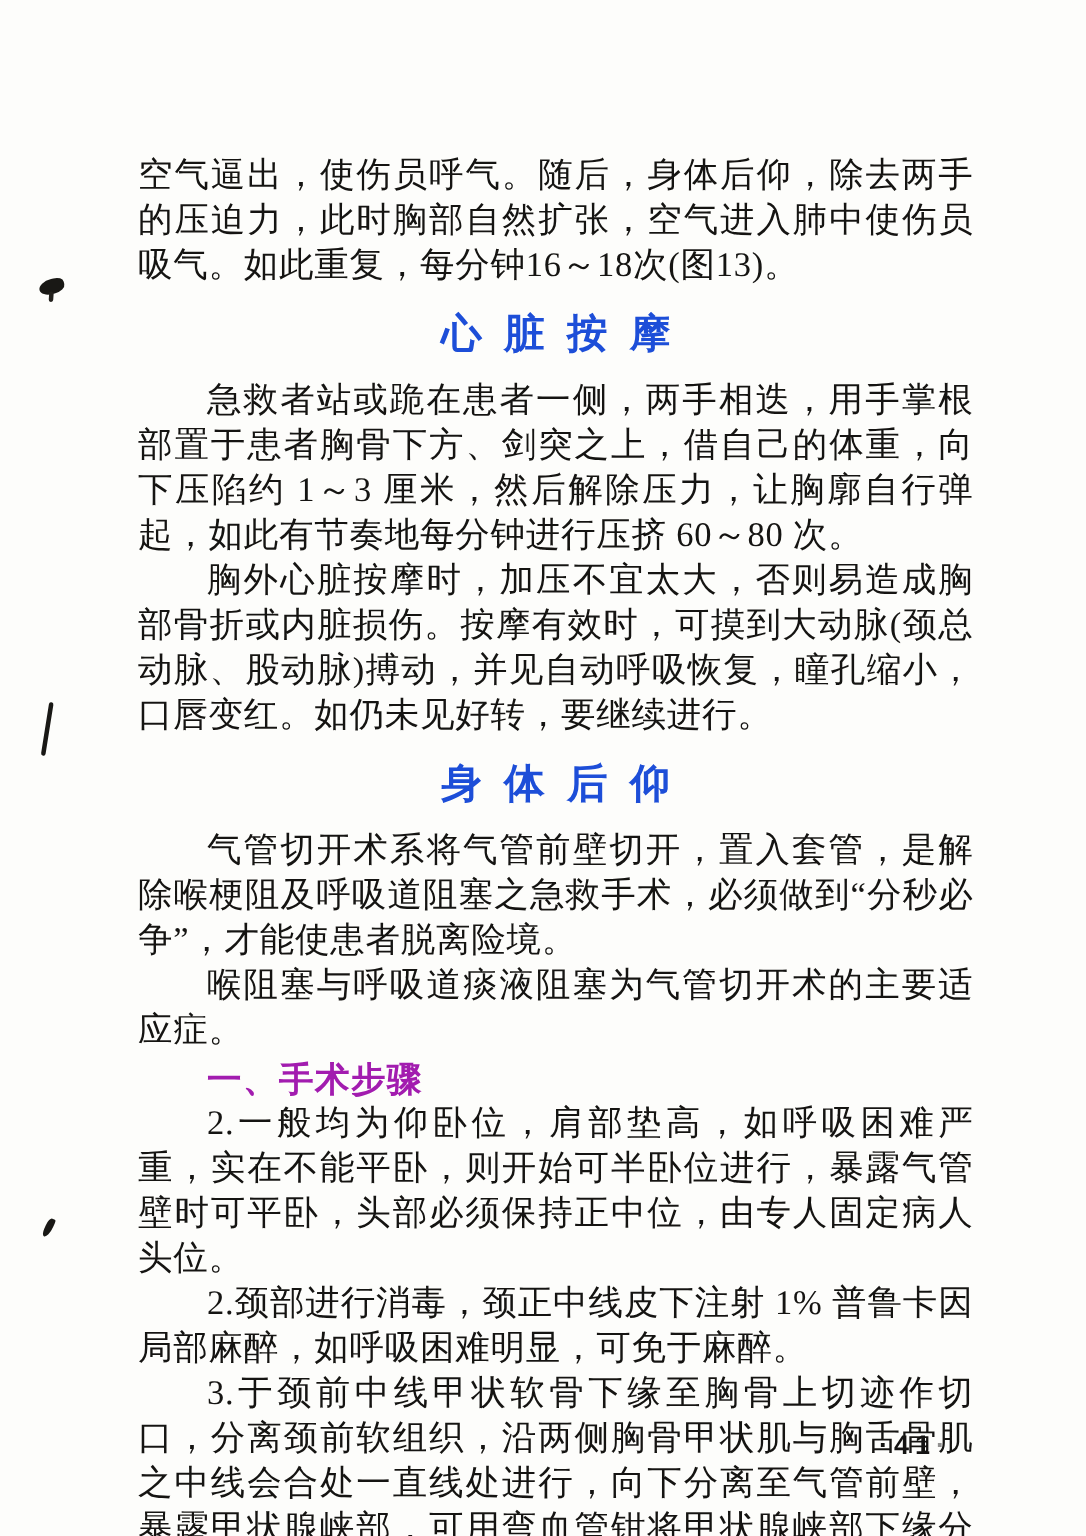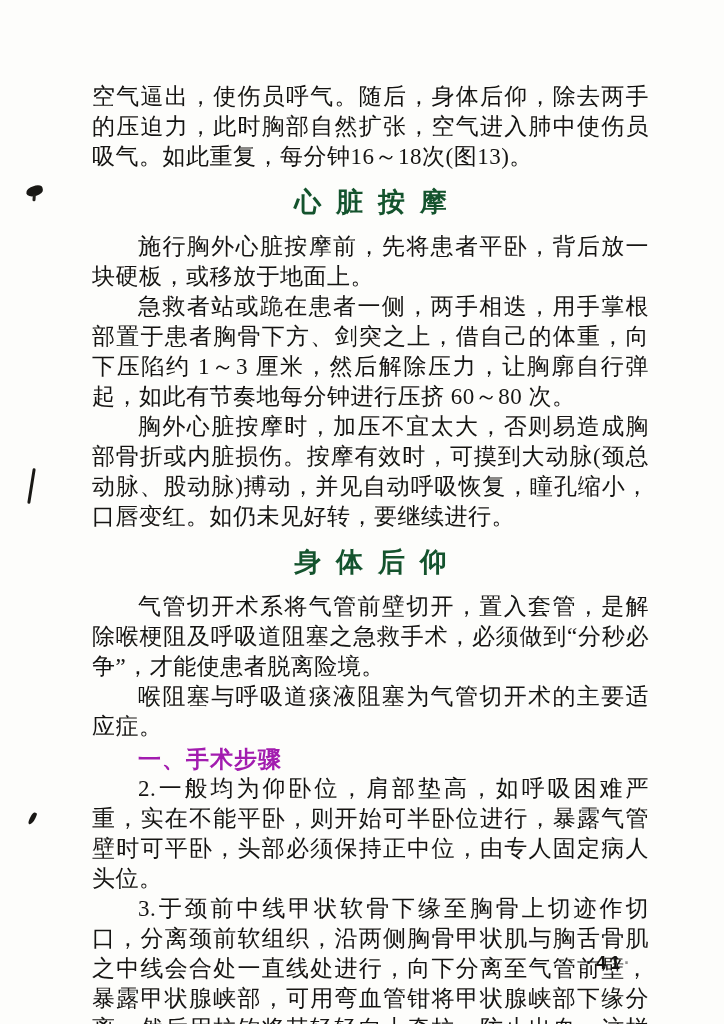--- a/index.html
+++ b/index.html
@@ -26,31 +26,32 @@
   p.body {
     margin: 0;
     font-size: 23px;
     line-height: 30px;
     text-align: justify;
     text-indent: 2em;
     letter-spacing: 0.5px;
   }
   p.body.no-indent {
     text-indent: 0;
+    margin-top: 20px;
   }
   h1.section-title {
     margin: 12px 0 12px 0;
     font-family: "Liberation Sans", "DejaVu Sans", sans-serif;
     font-size: 27px;
     font-weight: bold;
     text-align: center;
     letter-spacing: 0.55em;
     text-indent: 0.55em;
     line-height: 36px;
-    color: #14532d;
+    color: #1d4ed8;
   }
   h2.sub-title {
     margin: 2px 0 0 0;
     font-family: "Liberation Sans", "DejaVu Sans", sans-serif;
     font-size: 23px;
     font-weight: bold;
     line-height: 30px;
     text-indent: 2em;
     letter-spacing: 1px;
     color: #a21caf;
@@ -119,36 +120,36 @@
   <div class="ink-blot"></div>
   <div class="pen-slash"></div>
   <div class="pen-tick"></div>
 
   <main class="text-block">
 
     <p class="body no-indent">空气逼出，使伤员呼气。随后，身体后仰，除去两手的压迫力，此时胸部自然扩张，空气进入肺中使伤员吸气。如此重复，每分钟16～18次(图13)。</p>
 
     <h1 class="section-title">心脏按摩</h1>
 
-    <p class="body">施行胸外心脏按摩前，先将患者平卧，背后放一块硬板，或移放于地面上。</p>
 
     <p class="body">急救者站或跪在患者一侧，两手相迭，用手掌根部置于患者胸骨下方、剑突之上，借自己的体重，向下压陷约 1～3 厘米，然后解除压力，让胸廓自行弹起，如此有节奏地每分钟进行压挤 60～80 次。</p>
 
     <p class="body">胸外心脏按摩时，加压不宜太大，否则易造成胸部骨折或内脏损伤。按摩有效时，可摸到大动脉(颈总动脉、股动脉)搏动，并见自动呼吸恢复，瞳孔缩小，口唇变红。如仍未见好转，要继续进行。</p>
 
     <h1 class="section-title">身体后仰</h1>
 
     <p class="body">气管切开术系将气管前壁切开，置入套管，是解除喉梗阻及呼吸道阻塞之急救手术，必须做到“分秒必争”，才能使患者脱离险境。</p>
 
     <p class="body">喉阻塞与呼吸道痰液阻塞为气管切开术的主要适应症。</p>
 
     <h2 class="sub-title">一、手术步骤</h2>
 
     <p class="body">2.一般均为仰卧位，肩部垫高，如呼吸困难严重，实在不能平卧，则开始可半卧位进行，暴露气管壁时可平卧，头部必须保持正中位，由专人固定病人头位。</p>
 
+    <p class="body">2.颈部进行消毒，颈正中线皮下注射 1% 普鲁卡因局部麻醉，如呼吸困难明显，可免于麻醉。</p>
 
     <p class="body">3.于颈前中线甲状软骨下缘至胸骨上切迹作切口，分离颈前软组织，沿两侧胸骨甲状肌与胸舌骨肌之中线会合处一直线处进行，向下分离至气管前壁，暴露甲状腺峡部，可用弯血管钳将甲状腺峡部下缘分离，然后用拉钩将其轻轻向上牵拉，防止出血，这样即可暴露气管前壁，切开气管第三、四环（注意刀尖不要过深，以免损伤气管后壁与食道前壁）。然后插入气管筒，如无气管筒，可用任何硬质圆管，如二端磨去之钢笔套，或墨笔套，或茶壶之弯嘴等，用绳固定于颈部，防止咳嗽时咳</p>
 
   </main>
 
   <div class="footer">
     <span class="dot-left">·</span><span>41</span><span class="dot-right">·</span>
   </div>
 
 </div>

